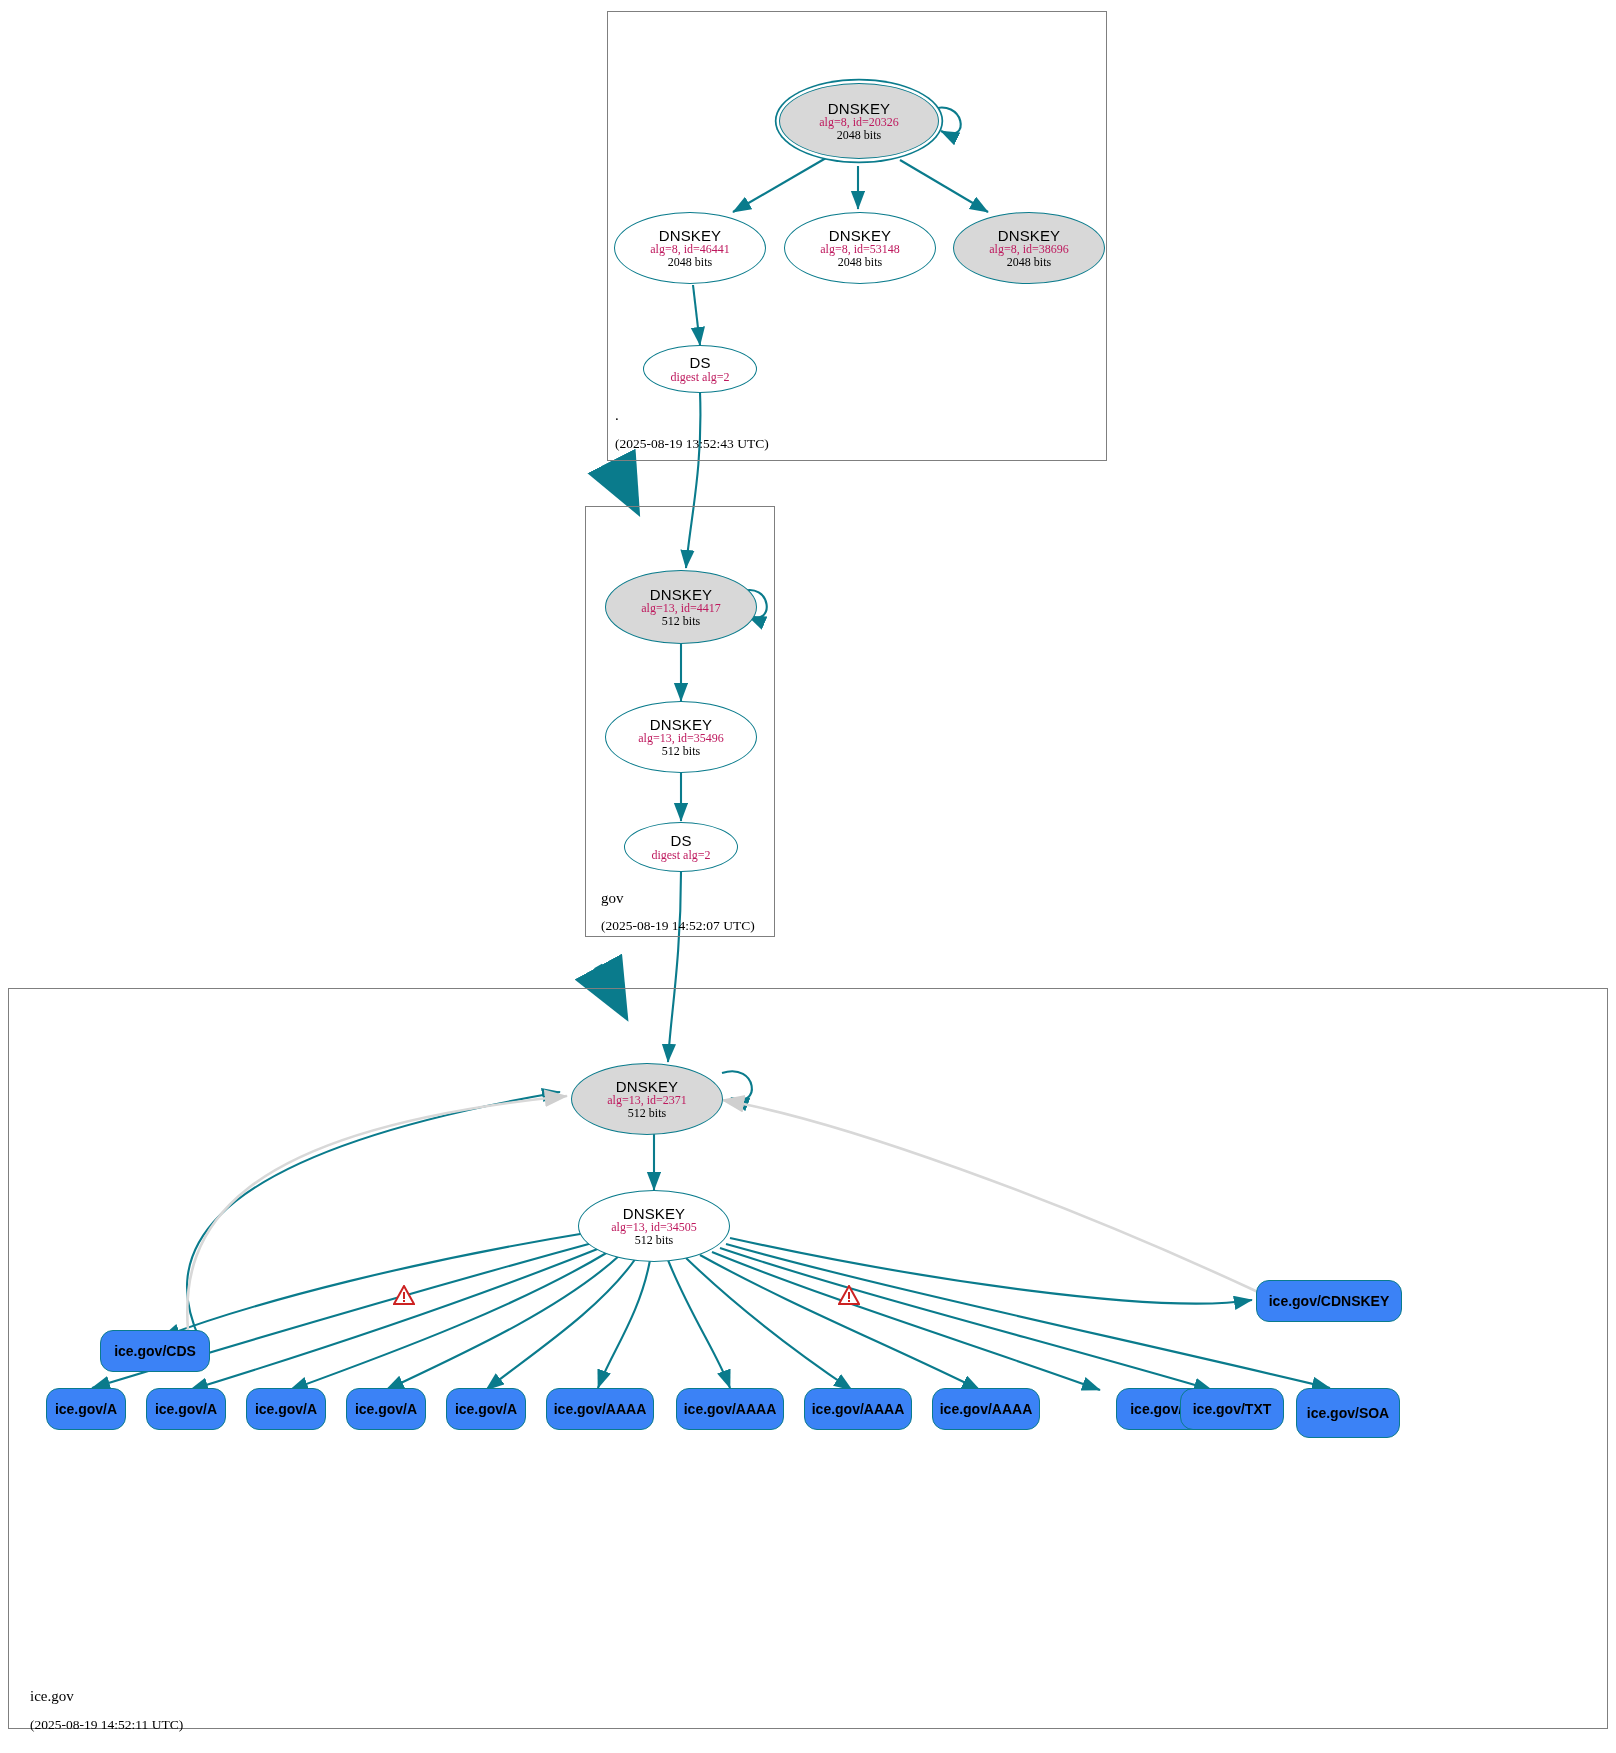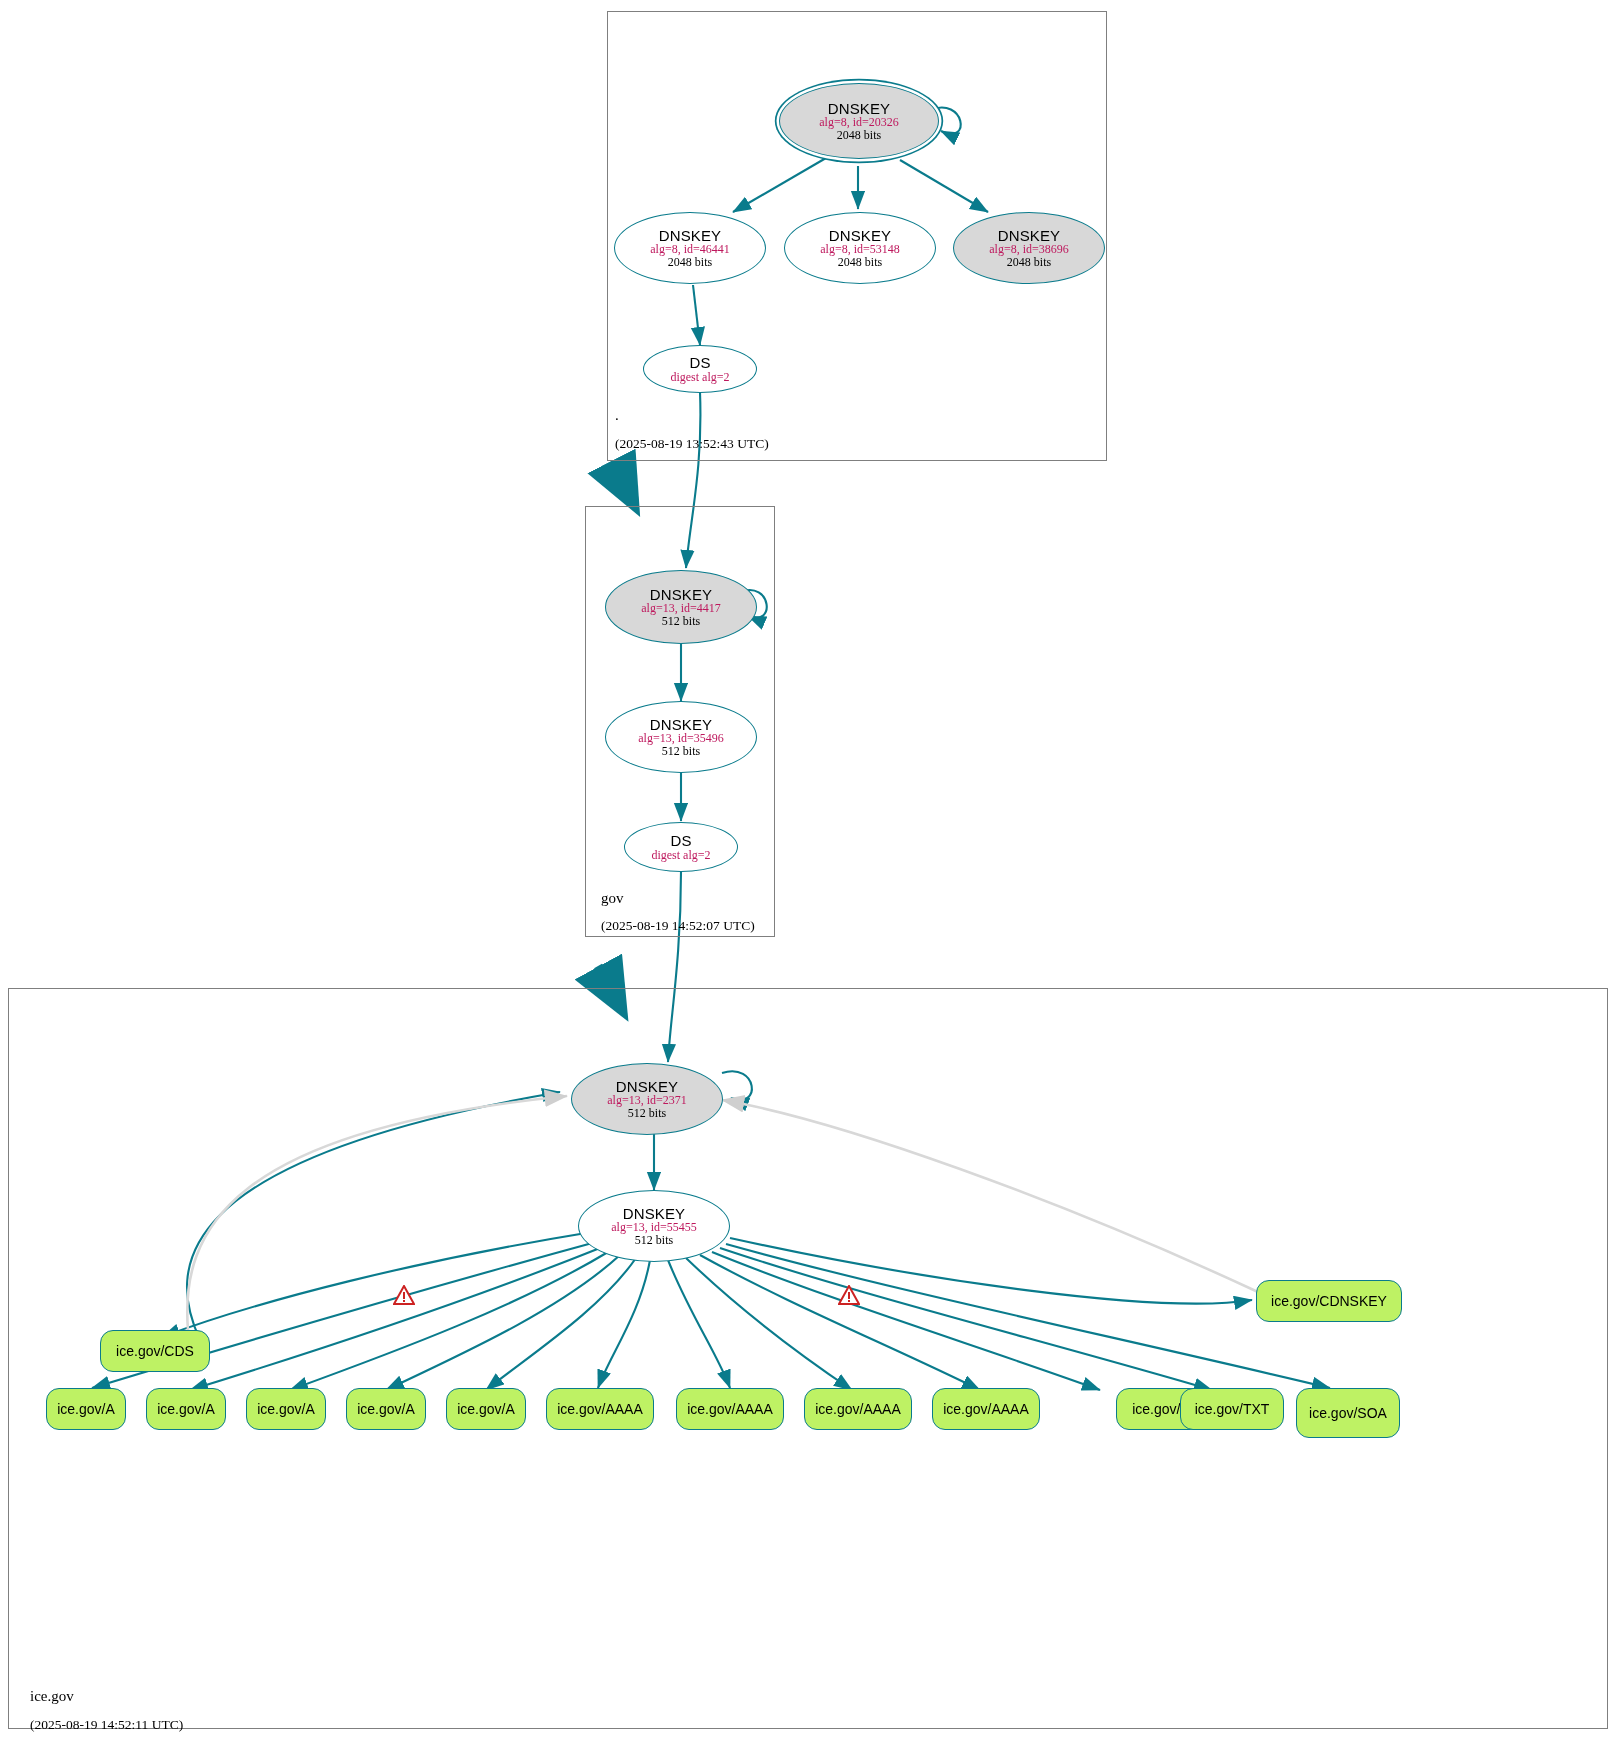--- a/index.html
+++ b/index.html
@@ -14,23 +14,23 @@
   .node{position:absolute;box-sizing:border-box;display:flex;flex-direction:column;align-items:center;justify-content:center;
         border:1.6px solid #0a7b8c;border-radius:50%;background:#ffffff;text-align:center;line-height:1.04;}
   .node.secure{background:#d8d8d8;}
   .node .t1{font-family:"Liberation Sans", sans-serif;font-size:15px;color:#000;letter-spacing:.1px;}
   .node .t2{font-family:"Liberation Serif", serif;font-size:12px;color:#be185d;}
   .node .t3{font-family:"Liberation Serif", serif;font-size:12px;color:#000;}
 
   .node.trustanchor{box-shadow:0 0 0 2.5px #ffffff, 0 0 0 4.2px #0a7b8c;}
 
   
-  .rr{position:absolute;box-sizing:border-box;border:1.6px solid #0a7b8c;border-radius:13px;background:#bef264;
+  .rr{position:absolute;box-sizing:border-box;border:1.6px solid #0a7b8c;border-radius:13px;background:#3b82f6;
       display:flex;align-items:center;justify-content:center;font-family:"Liberation Sans", sans-serif;
-      font-size:14px;color:#000;white-space:nowrap;}
+      font-size:14px;color:#000;white-space:nowrap;font-weight:bold;}
 
   svg.wires{position:absolute;left:0;top:0;width:1616px;height:1753px;overflow:visible;pointer-events:none;}
 
   .warn{position:absolute;width:22px;height:20px;}
 </style>
 </head>
 <body>
 
 <div id="stage">
 
@@ -167,21 +167,21 @@
   <div class="zone-time" style="left:30px;top:1711px;">(2025-08-19 14:52:11 UTC)</div>
 
   <div class="node secure" style="left:571px;top:1063px;width:152px;height:72px;">
     <div class="t1">DNSKEY</div>
     <div class="t2">alg=13, id=2371</div>
     <div class="t3">512 bits</div>
   </div>
 
   <div class="node" style="left:578px;top:1190px;width:152px;height:72px;">
     <div class="t1">DNSKEY</div>
-    <div class="t2">alg=13, id=55455</div>
+    <div class="t2">alg=13, id=34505</div>
     <div class="t3">512 bits</div>
   </div>
 
   <svg class="warn" style="left:393px;top:1285px;" viewBox="0 0 22 20">
     <path d="M11,1 L21,19 L1,19 Z" fill="#ffffff" stroke="#cc2222" stroke-width="2"></path>
     <rect x="10" y="7" width="2" height="7" fill="#cc2222"></rect>
     <rect x="10" y="15" width="2" height="2" fill="#cc2222"></rect>
   </svg>
   <svg class="warn" style="left:838px;top:1285px;" viewBox="0 0 22 20">
     <path d="M11,1 L21,19 L1,19 Z" fill="#ffffff" stroke="#cc2222" stroke-width="2"></path>

